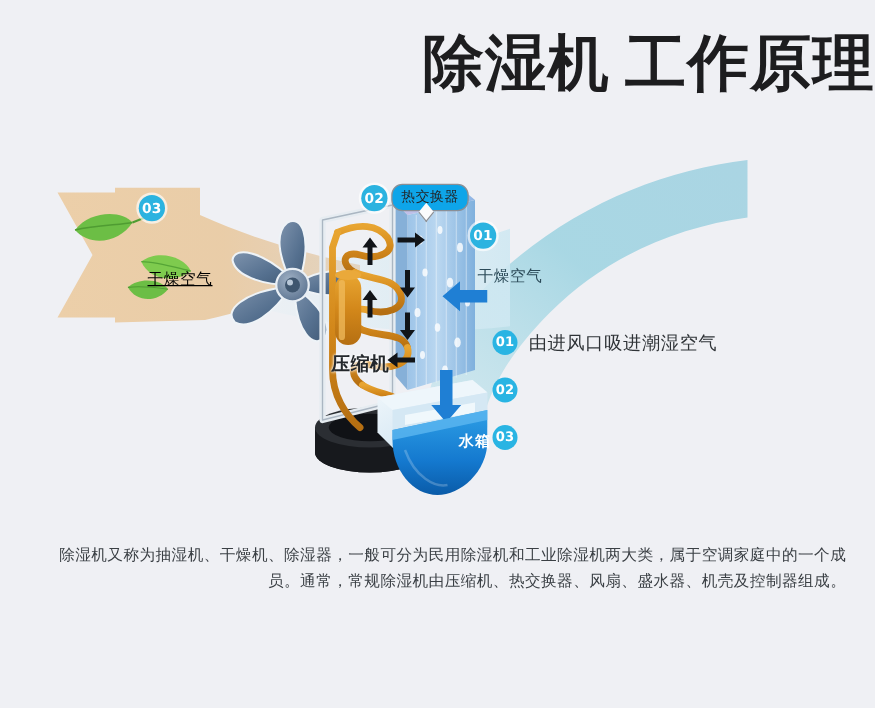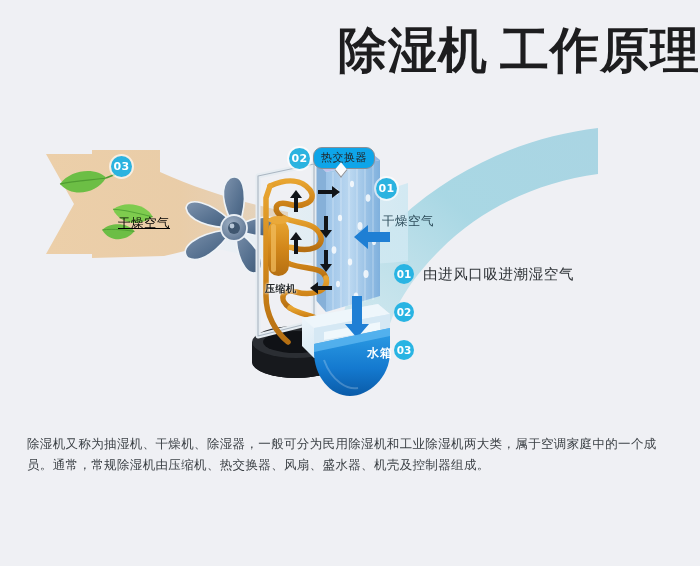--- a/index.html
+++ b/index.html
@@ -96,21 +96,21 @@
   
   .lbl {
     position: absolute;
     font-size: 11.5px;
     color: #2e3a42;
     white-space: nowrap;
     letter-spacing: .5px;
   }
   .lbl-dry   { left: 118px; top: 105px; font-size: 12.5px; color: #000000; text-decoration: underline; }
   .lbl-humid { left: 382px; top: 103px; font-size: 12.5px; color: #2b4a58; }
-  .lbl-comp  { left: 265px; top: 172px; font-size: 10px; color: #23272b; font-weight: 700;
+  .lbl-comp  { left: 265px; top: 172px; font-size: 15px; color: #23272b; font-weight: 700;
                text-shadow: 0 0 3px #ffffff, 0 0 2px #ffffff; }
   .lbl-tank  { left: 323px; top: 235px; font-size: 12px; color: #ffffff; font-weight: 700;
                letter-spacing: 1px; margin-left: 44px; }
 
   
   .badge {
     position: absolute;
     width: 21px;
     height: 21px;
     border-radius: 50%;
@@ -191,21 +191,21 @@
     position: absolute;
     left: 27px;
     top: 420px;
     width: 650px;
   }
   .para {
     font-size: 12.5px;
     line-height: 21px;
     color: #3a3f44;
     letter-spacing: .35px;
-    text-align: left;
+    text-align: right;
   }
   .para + .para { margin-top: 17px; }
 </style>
 </head>
 <body>
 
 <div class="title-wrap">
   <div class="title">
     <span>除湿机</span><span class="t2">工作原理</span>
   </div>

